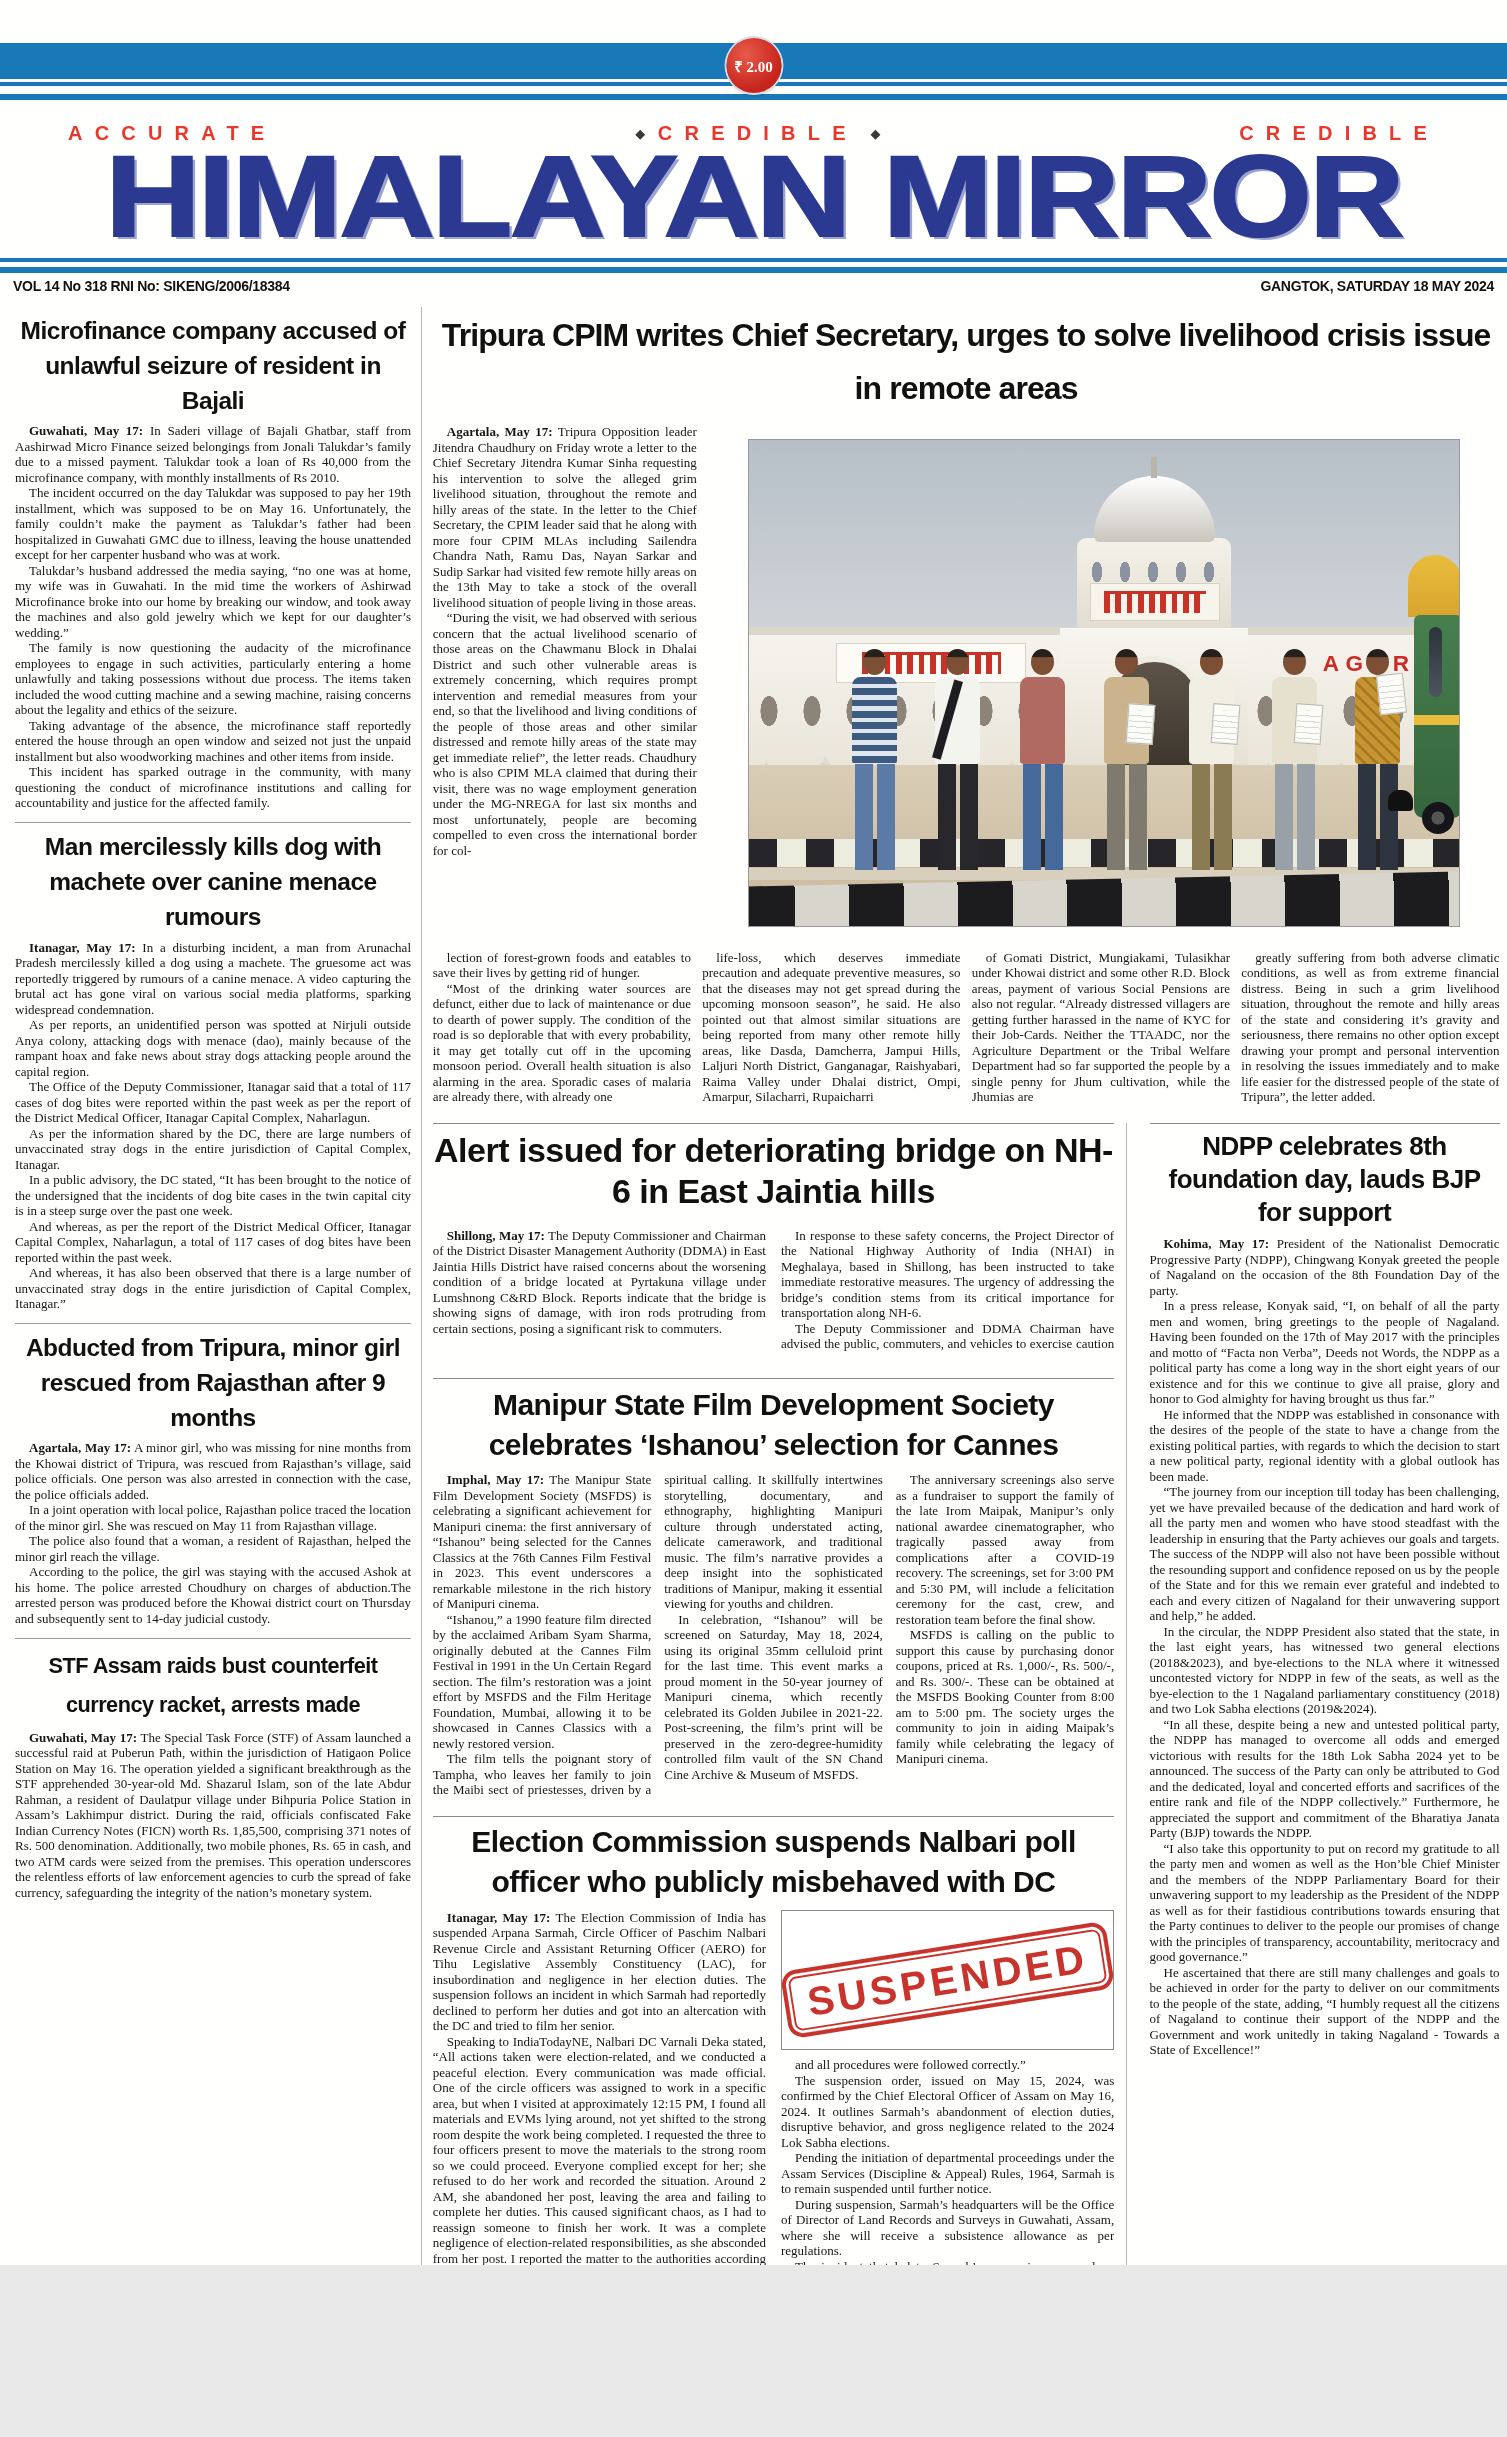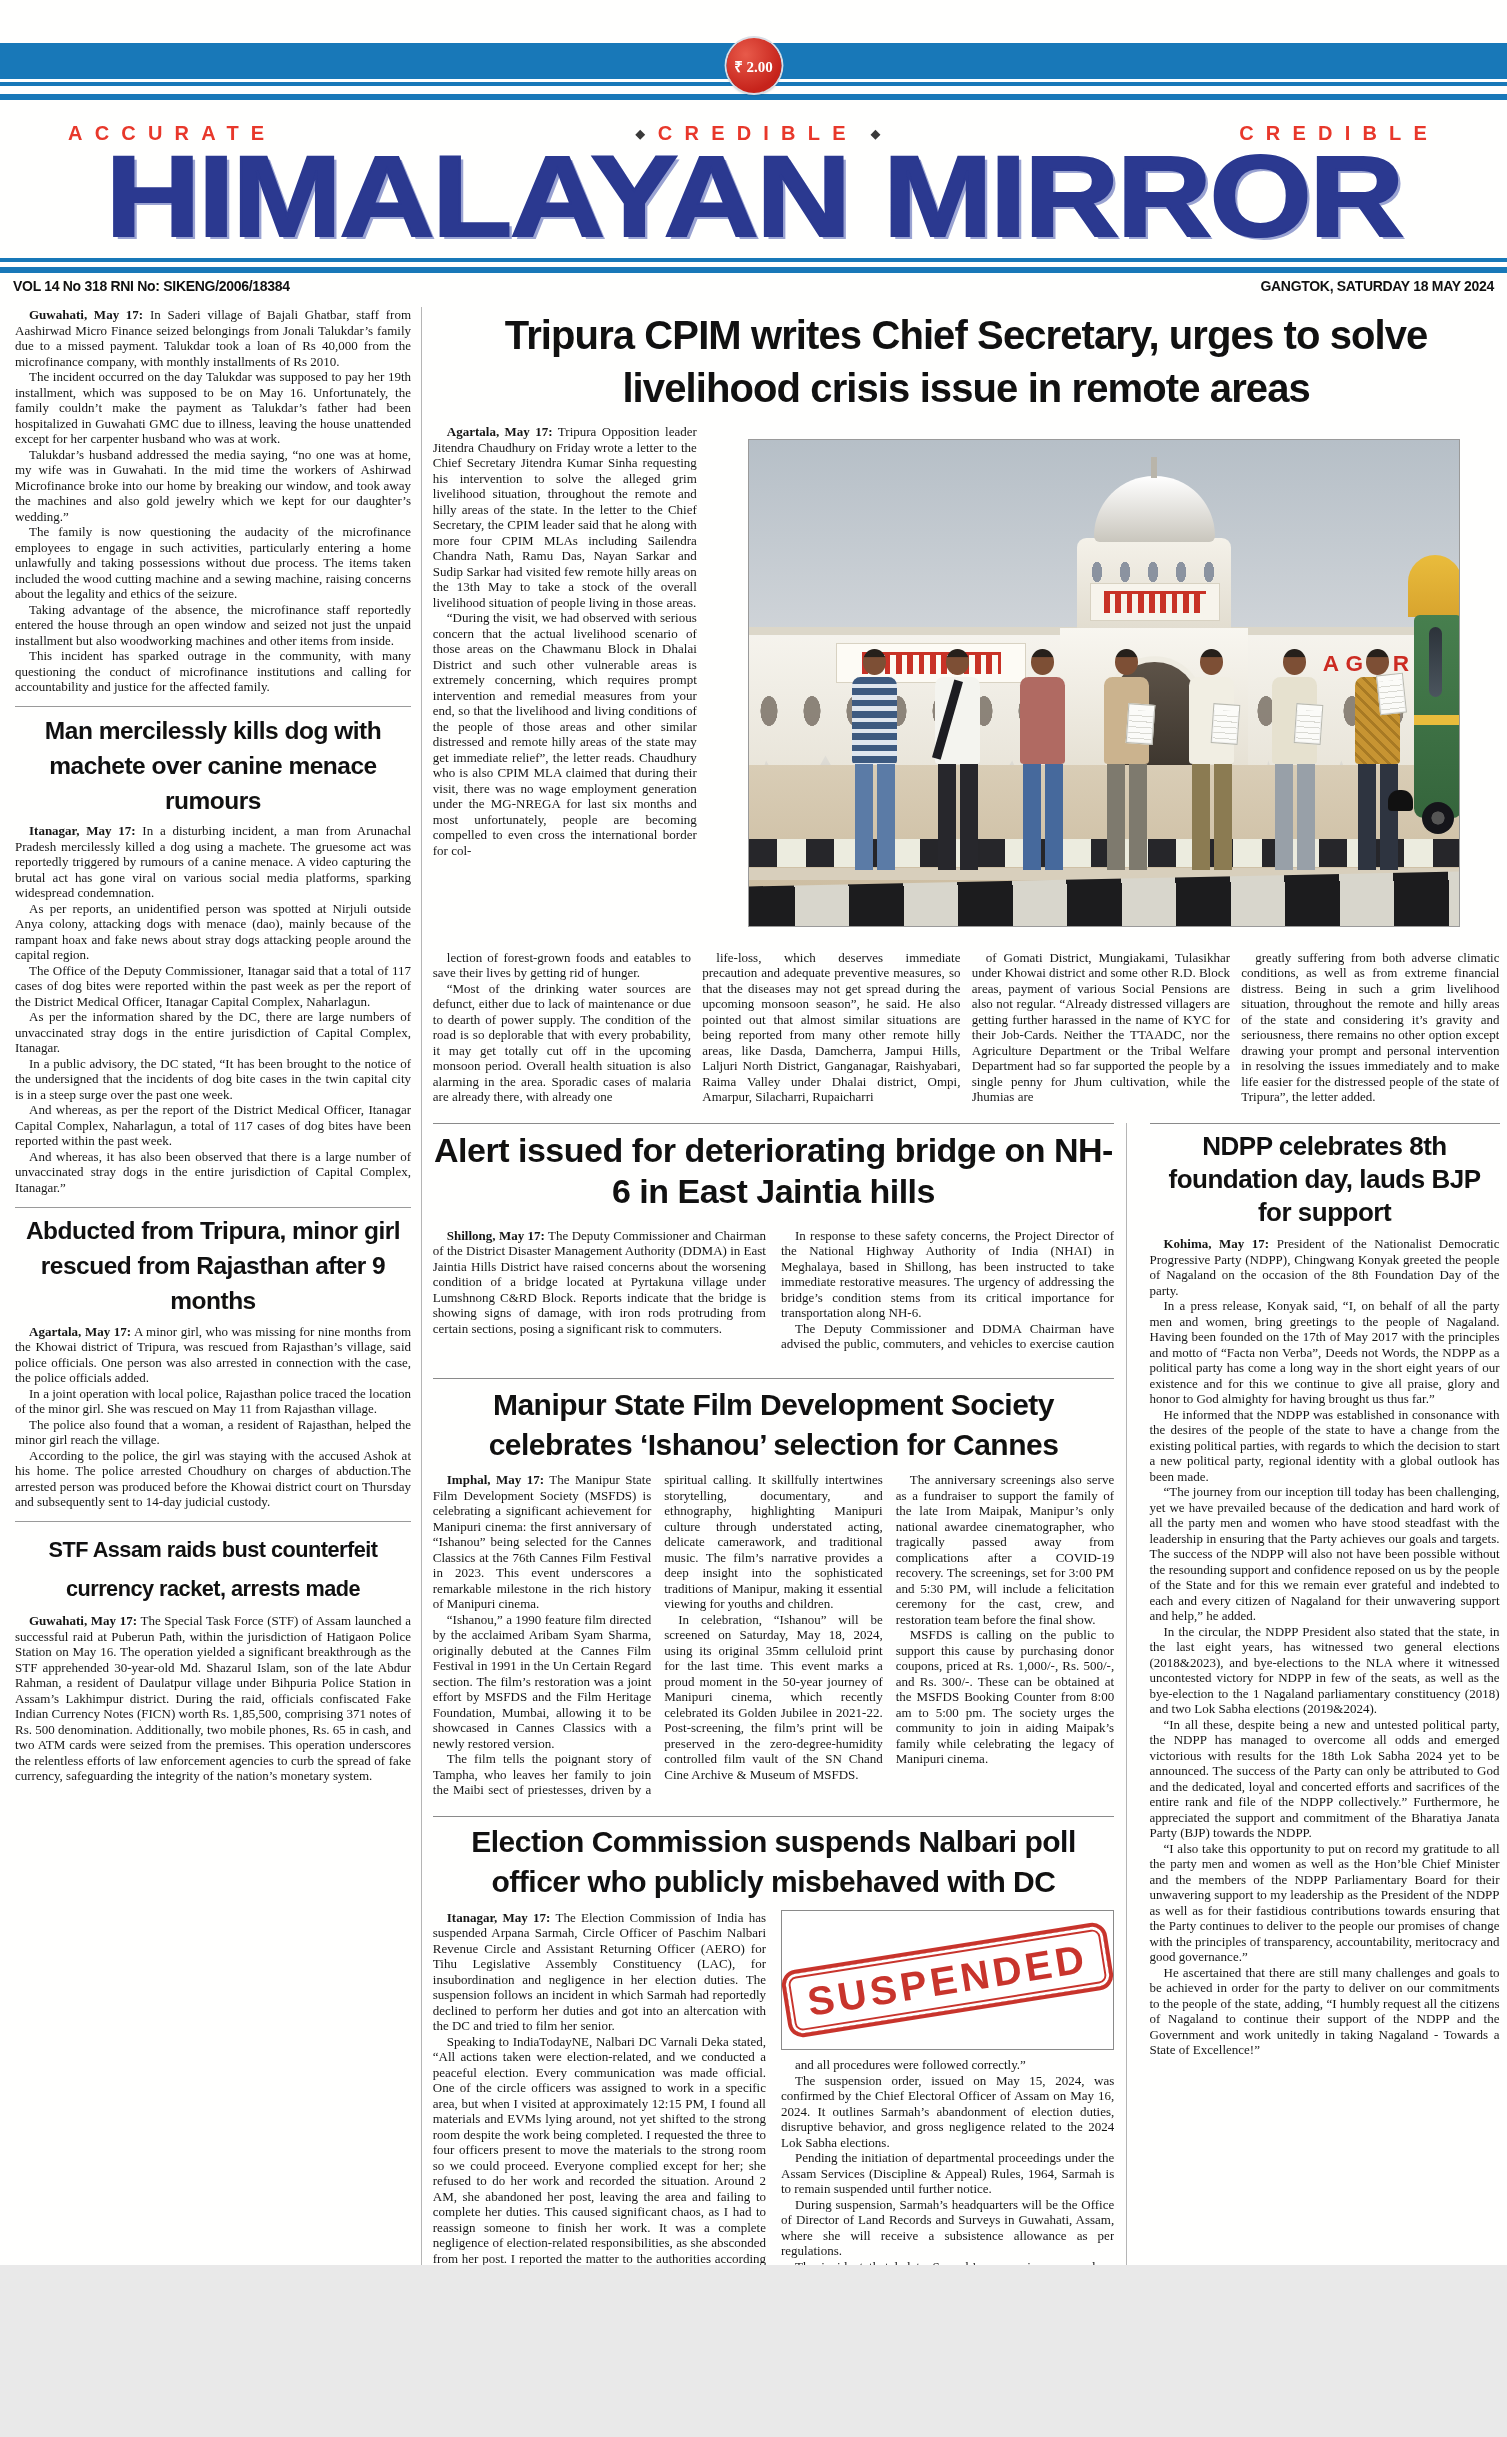--- a/index.html
+++ b/index.html
@@ -37,21 +37,21 @@
   
   h2,h3{margin:0;font-family:"Liberation Sans",sans-serif;color:#111;}
   .hl-rail{font-size:24.5px;line-height:35px;text-align:center;letter-spacing:-0.5px;margin:5.7px 0 5.7px 0;}
   .hl-stf{font-size:21.7px;line-height:39px;text-align:center;letter-spacing:-0.5px;margin:7.5px 0 5.7px 0;}
   .para,.body p{margin:0;text-indent:14px;text-align:justify;font-size:13px;line-height:15.5px;}
   .dl{font-weight:bold;}
   .divider{border:none;border-top:0.9px solid #9a9a9a;margin:11.3px 0 3.8px 0;}
   .rule-thick{border-top:2.8px solid #161616;margin-top:13px;}
   .rail-bottom-rule{position:absolute;left:0;right:0;top:1967px;border-top:2.8px solid #161616;}
   
-  .main-hl{font-size:40px;line-height:53px;text-align:center;letter-spacing:-0.9px;margin:1.9px 0 9.4px 0;}
+  .main-hl{font-size:32px;line-height:53px;text-align:center;letter-spacing:-0.9px;margin:1.9px 0 9.4px 0;}
   .row-a{display:flex;gap:11.3px;}
   .col1{width:264px;flex:none;height:486px;overflow:hidden;}
   .photo{position:relative;flex:1;height:486px;overflow:hidden;background:linear-gradient(#b6bfc7,#d9dcdf 55%,#e8e6e0);
     border:0.9px solid #9a9a9a;}
   .row-b{display:flex;gap:11.3px;margin-top:7.5px;height:164px;overflow:hidden;}
   .row-b .bcol{flex:1;min-width:0;overflow:hidden;}
   .lower{display:flex;margin-top:9.4px;}
   .lower-left{flex:1;min-width:0;}
   .ndpp{width:350px;flex:none;border-left:0.9px solid #b5b5b5;padding-left:23px;margin-left:11.3px;
     height:1258px;overflow:hidden;}
@@ -173,20 +173,21 @@
       <span>VOL 14 No 318 RNI No: SIKENG/2006/18384</span>
       <span>GANGTOK, SATURDAY 18 MAY 2024</span>
     </div>
   </header>
 
   <main class="content">
 
     <aside class="left-rail">
 
       <article>
+        <h2 class="hl-rail">Microfinance company accused of unlawful seizure of resident in Bajali</h2>
         <div class="body">
           <p class="para"><b class="dl">Guwahati, May 17:</b> <span>In Saderi village of Bajali Ghatbar, staff from Aashirwad Micro Finance seized belongings from Jonali Talukdar’s family due to a missed payment. Talukdar took a loan of Rs 40,000 from the microfinance company, with monthly installments of Rs 2010.</span></p>
           <div>
               <p class="para">The incident occurred on the day Talukdar was supposed to pay her 19th installment, which was supposed to be on May 16. Unfortunately, the family couldn’t make the payment as Talukdar’s father had been hospitalized in Guwahati GMC due to illness, leaving the house unattended except for her carpenter husband who was at work.</p>
               <p class="para">Talukdar’s husband addressed the media saying, “no one was at home, my wife was in Guwahati. In the mid time the workers of Ashirwad Microfinance broke into our home by breaking our window, and took away the machines and also gold jewelry which we kept for our daughter’s wedding.”</p>
               <p class="para">The family is now questioning the audacity of the microfinance employees to engage in such activities, particularly entering a home unlawfully and taking possessions without due process. The items taken included the wood cutting machine and a sewing machine, raising concerns about the legality and ethics of the seizure.</p>
               <p class="para">Taking advantage of the absence, the microfinance staff reportedly entered the house through an open window and seized not just the unpaid installment but also woodworking machines and other items from inside.</p>
               <p class="para">This incident has sparked outrage in the community, with many questioning the conduct of microfinance institutions and calling for accountability and justice for the affected family.</p>
             </div>
         </div>

